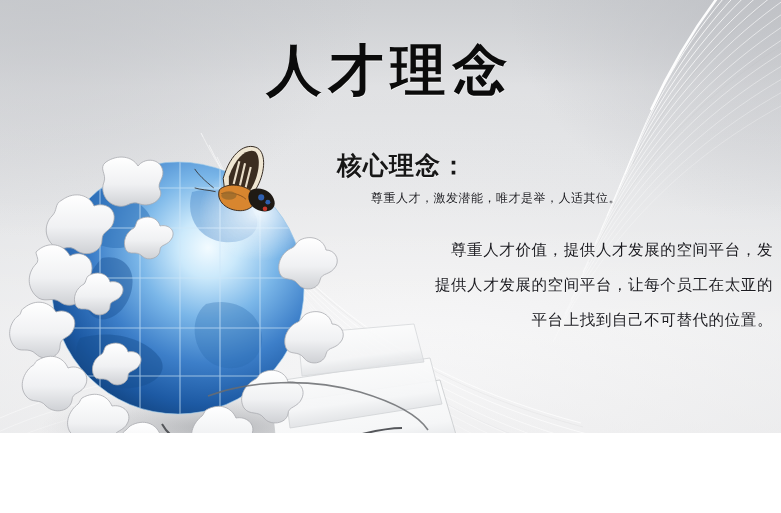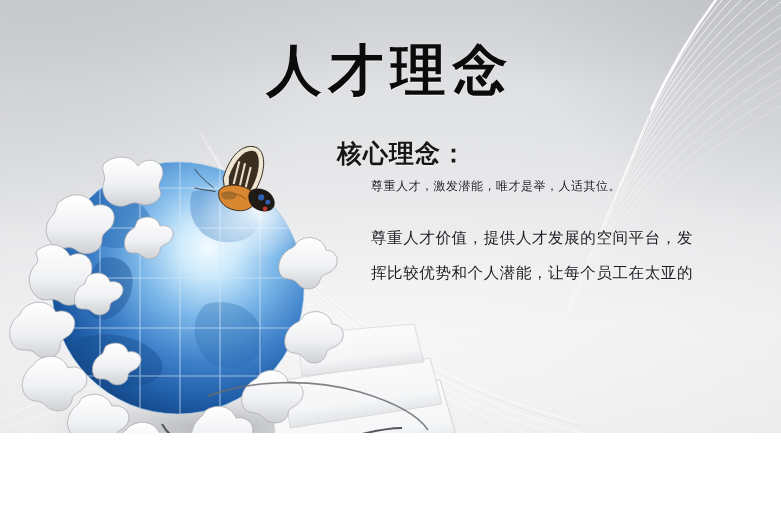--- a/index.html
+++ b/index.html
@@ -65,21 +65,21 @@
     letter-spacing: 7px;
     color: #0b0b0b;
     text-shadow: 0 1px 0 rgba(255,255,255,0.6);
     white-space: nowrap;
   }
 
   
   .content {
     position: absolute;
     left: 337px;
-    top: 140px;
+    top: 152px;
     width: 436px;
   }
   .section { margin-bottom: 14px; }
   .sec-head {
     font-family: "DejaVu Sans", "Liberation Sans", sans-serif;
     font-weight: 700;
     font-size: 25px;
     color: #171717;
     letter-spacing: 1px;
     line-height: 1.15;
@@ -104,20 +104,21 @@
     margin-top: 6px;
     padding-left: 34px;
     font-size: 15.5px;
     color: #1b1b20;
     letter-spacing: 0.6px;
     text-shadow: 0 1px 0 rgba(255,255,255,0.5);
   }
   .exp-body .line {
     line-height: 35px;
     white-space: nowrap;
+    text-align: right;
   }
 
   
   .graphic {
     position: absolute;
     left: 10px;
     top: 128px;
     width: 460px;
     height: 385px;
   }
@@ -346,18 +347,19 @@
   <div class="content">
 
     <div class="section sec-1">
       <div class="sec-head"><span>核心理念</span><span class="colon">：</span></div>
       <div class="core-body">尊重人才，激发潜能，唯才是举，人适其位。</div>
     </div>
 
     <div class="section sec-2">
       <div class="exp-body">
         <div class="line">尊重人才价值，提供人才发展的空间平台，发</div>
-        <div class="line">挥比较优势和个人潜能，让每个员工在太亚的</div>
+        <div class="line">提供人才发展的空间平台，让每个员工在太亚的</div>
+        <div class="line">平台上找到自己不可替代的位置。</div>
       </div>
     </div>
 
   </div>
 </div>
 
 </body></html>

